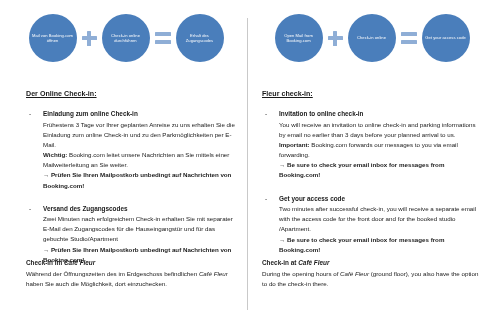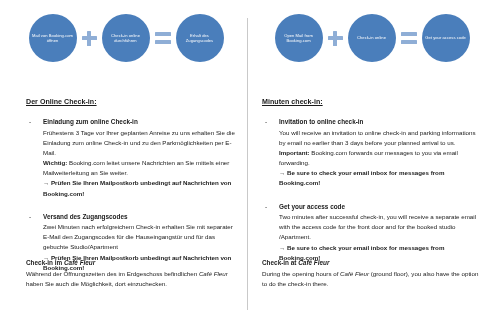--- a/index.html
+++ b/index.html
@@ -116,21 +116,21 @@
     position: absolute;
     top: 82px;
   }
   .col-de { left: 26px; width: 212px; }
   .col-en { left: 262px; width: 216px; }
 
   .section-heading {
     font-size: 7.1px;
     font-weight: bold;
     text-decoration: underline;
-    margin: 16px 0 11px 0;
+    margin: 8px 0 11px 0;
     letter-spacing: 0.02px;
   }
 
   .bullet {
     position: relative;
     margin: 0 0 13px 0;
     padding-left: 17px;
   }
   .bullet:last-child { margin-bottom: 0; }
   .dash {
@@ -221,21 +221,21 @@
 
     <div class="bullet">
       <span class="dash">-</span>
       <div class="bullet-title">Versand des Zugangscodes</div>
       <p class="para">Zwei Minuten nach erfolgreichem Check-in erhalten Sie mit separater E-Mail den Zugangscodes für die Hauseingangstür und für das gebuchte Studio/Apartment</p>
       <p class="para arrow">→ Prüfen Sie Ihren Mailpostkorb unbedingt auf Nachrichten von Booking.com!</p>
     </div>
   </div>
 
   <div class="col col-en">
-    <div class="section-heading">Minuten check-in:</div>
+    <div class="section-heading">Fleur check-in:</div>
 
     <div class="bullet">
       <span class="dash">-</span>
       <div class="bullet-title">Invitation to online check-in</div>
       <p class="para">You will receive an invitation to online check-in and parking informations by email no earlier than 3 days before your planned arrival to us.</p>
       <p class="para"><span class="lead">Important:</span><span> Booking.com forwards our messages to you via email forwarding.</span></p>
       <p class="para arrow">→ Be sure to check your email inbox for messages from Booking.com!</p>
     </div>
 
     <div class="bullet">

